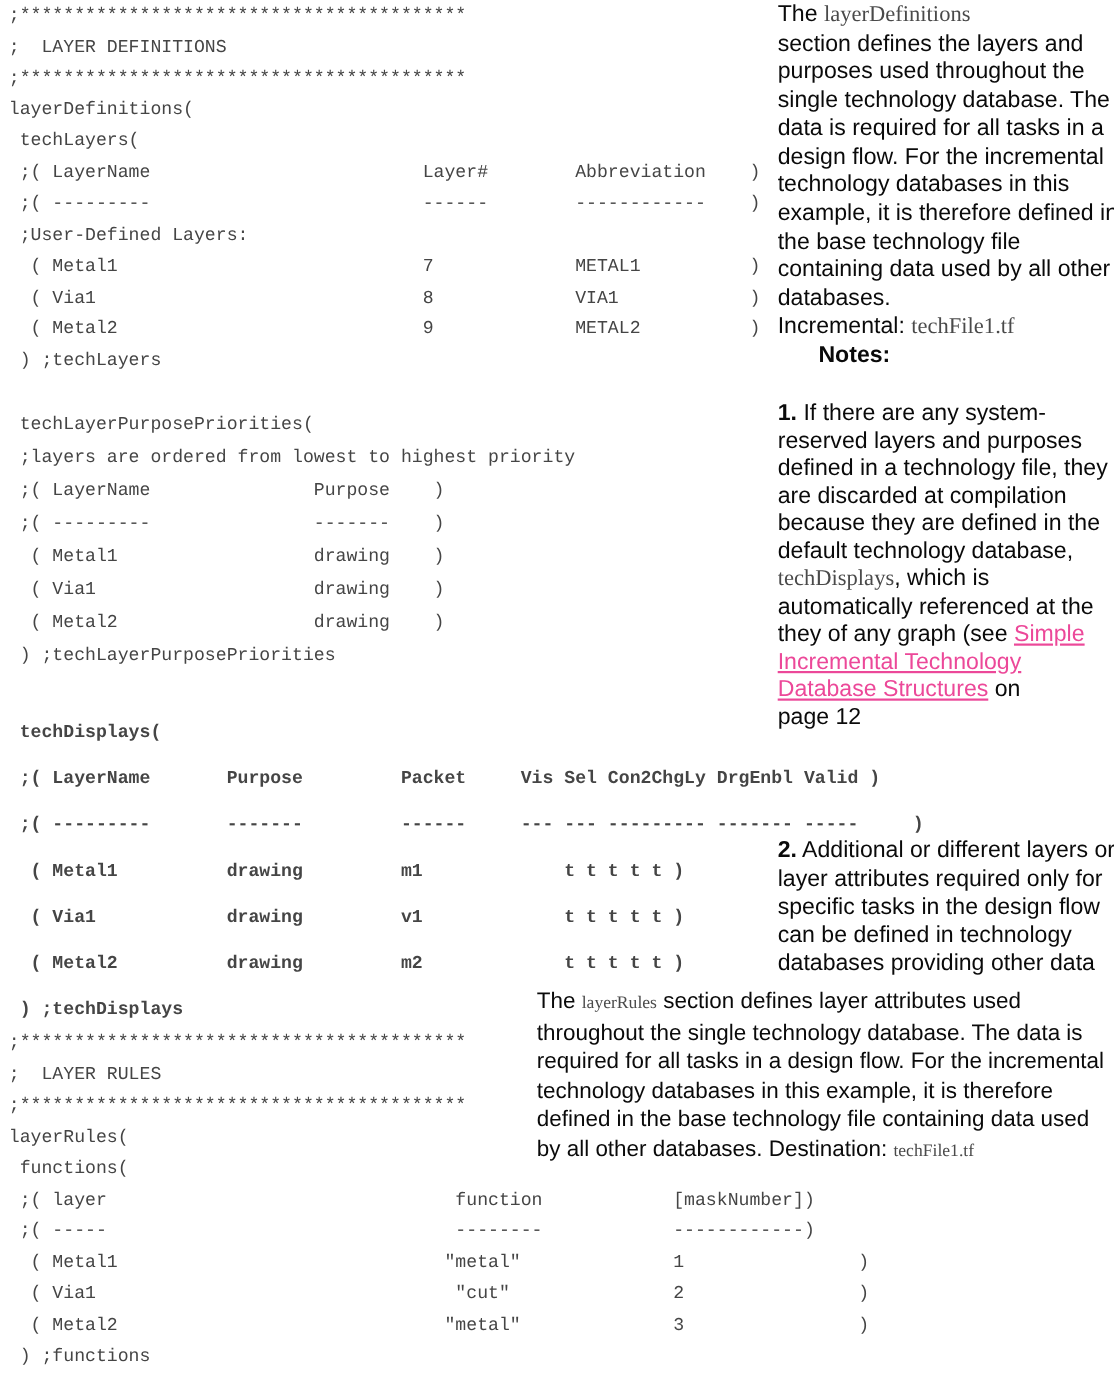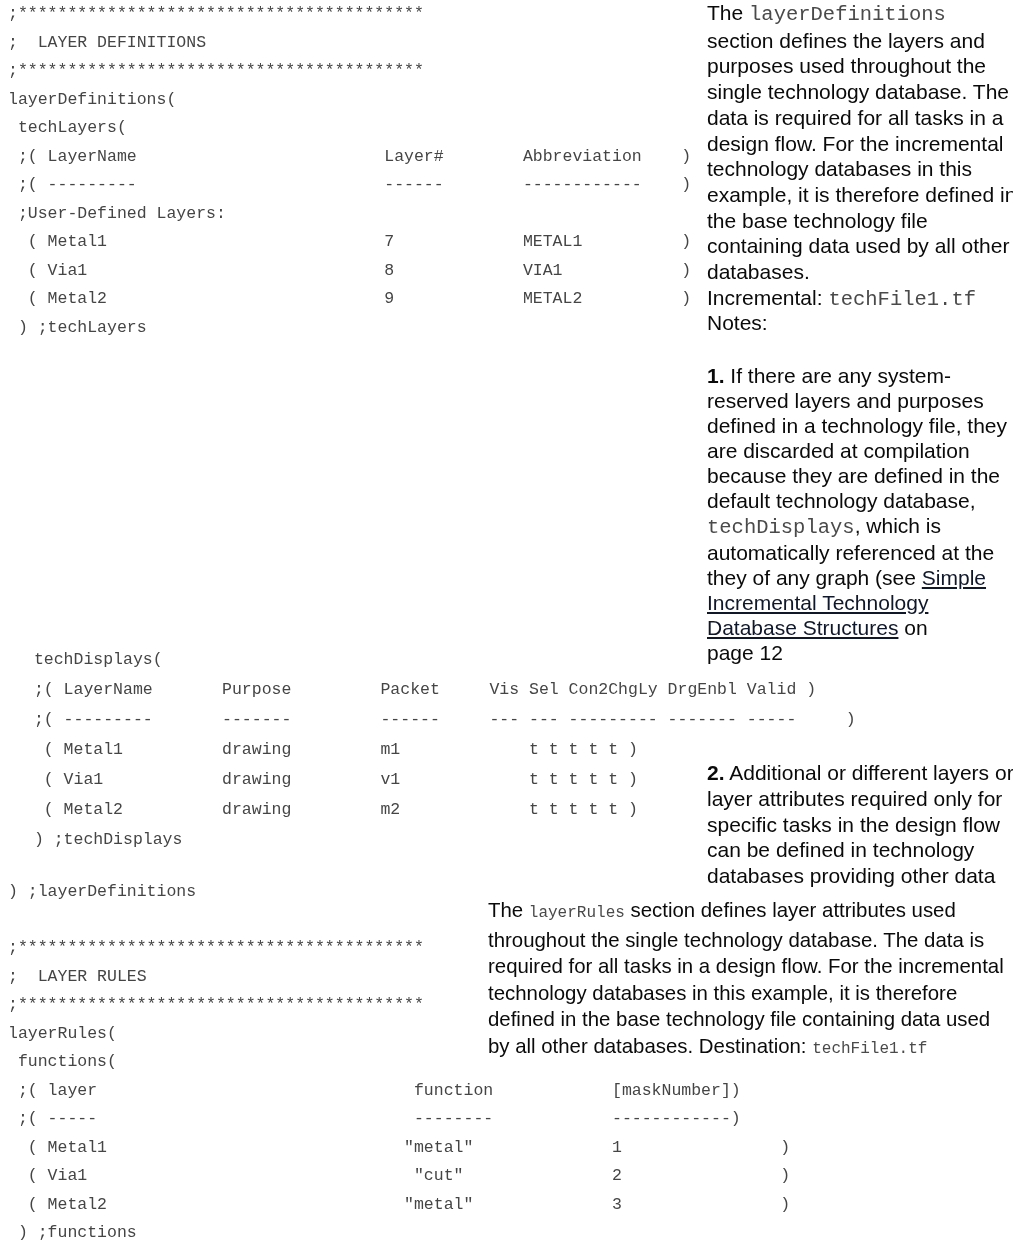--- a/index.html
+++ b/index.html
@@ -8,68 +8,75 @@
     position:relative;width:1013px;height:1250px;background:#ffffff;
     font-family:"Liberation Sans",sans-serif;color:#0a0a0a;overflow:hidden;
   }
   pre.code{
     position:absolute;margin:0;white-space:pre;
     font-family:"Liberation Mono","DejaVu Sans Mono",monospace;
     font-size:16.5px;color:#454545;
   }
   .block-a{left:8px;top:0;line-height:28.5px;}
   .block-b{left:8px;top:371px;line-height:30px;}
-  .block-c{left:24px;top:645px;line-height:30px;}
+  .block-c{left:8px;top:645px;line-height:42px;font-weight:bold;}
   .close-ld{left:8px;top:877px;line-height:30px;}
   .block-d{left:8px;top:934px;line-height:28.5px;}
 
   .para{position:absolute;font-size:21px;line-height:25.7px;color:#0a0a0a;}
   .intro{left:707px;top:0;width:318px;}
-  .notes-heading{left:707px;top:310px;font-weight:normal;text-align:right;}
+  .notes-heading{left:744px;top:310px;font-weight:bold;text-align:right;}
   .note-1{left:707px;top:363px;width:318px;line-height:25px;}
   .note-2{left:707px;top:760px;width:318px;line-height:25.8px;}
   .mid{left:488px;top:897px;width:540px;line-height:26.5px;font-size:20.4px;}
 
   .ml{white-space:pre-line;}
   .mono{
-    font-family:Liberation Mono, monospace;
+    font-family:Liberation Serif, serif;
     font-size:20.5px;color:#4a4a4a;margin-top:36px;
   }
   .mid .mono{font-size:16px;}
   .b{font-weight:bold;}
-  a.link{color:#0f172a;text-decoration:underline;cursor:pointer;}
+  a.link{color:#ec4899;text-decoration:underline;cursor:pointer;}
 </style>
 </head>
 <body>
 
 <div class="page">
 
   <pre class="code block-a">;*****************************************
 ;  LAYER DEFINITIONS
 ;*****************************************
 layerDefinitions(
  techLayers(
  ;( LayerName                         Layer#        Abbreviation    )
  ;( ---------                         ------        ------------    )
  ;User-Defined Layers:
   ( Metal1                            7             METAL1          )
   ( Via1                              8             VIA1            )
   ( Metal2                            9             METAL2          )
  ) ;techLayers</pre>
 
+  <pre class="code block-b"> techLayerPurposePriorities(
+ ;layers are ordered from lowest to highest priority
+ ;( LayerName               Purpose    )
+ ;( ---------               -------    )
+  ( Metal1                  drawing    )
+  ( Via1                    drawing    )
+  ( Metal2                  drawing    )
+ ) ;techLayerPurposePriorities</pre>
 
   <pre class="code block-c"> techDisplays(
  ;( LayerName       Purpose         Packet     Vis Sel Con2ChgLy DrgEnbl Valid )
  ;( ---------       -------         ------     --- --- --------- ------- -----     )
   ( Metal1          drawing         m1             t t t t t )
   ( Via1            drawing         v1             t t t t t )
   ( Metal2          drawing         m2             t t t t t )
  ) ;techDisplays</pre>
 
-  <pre class="code close-ld">) ;layerDefinitions</pre>
 
   <pre class="code block-d">;*****************************************
 ;  LAYER RULES
 ;*****************************************
 layerRules(
  functions(
  ;( layer                                function            [maskNumber])
  ;( -----                                --------            ------------)
   ( Metal1                              "metal"              1                )
   ( Via1                                 "cut"               2                )

